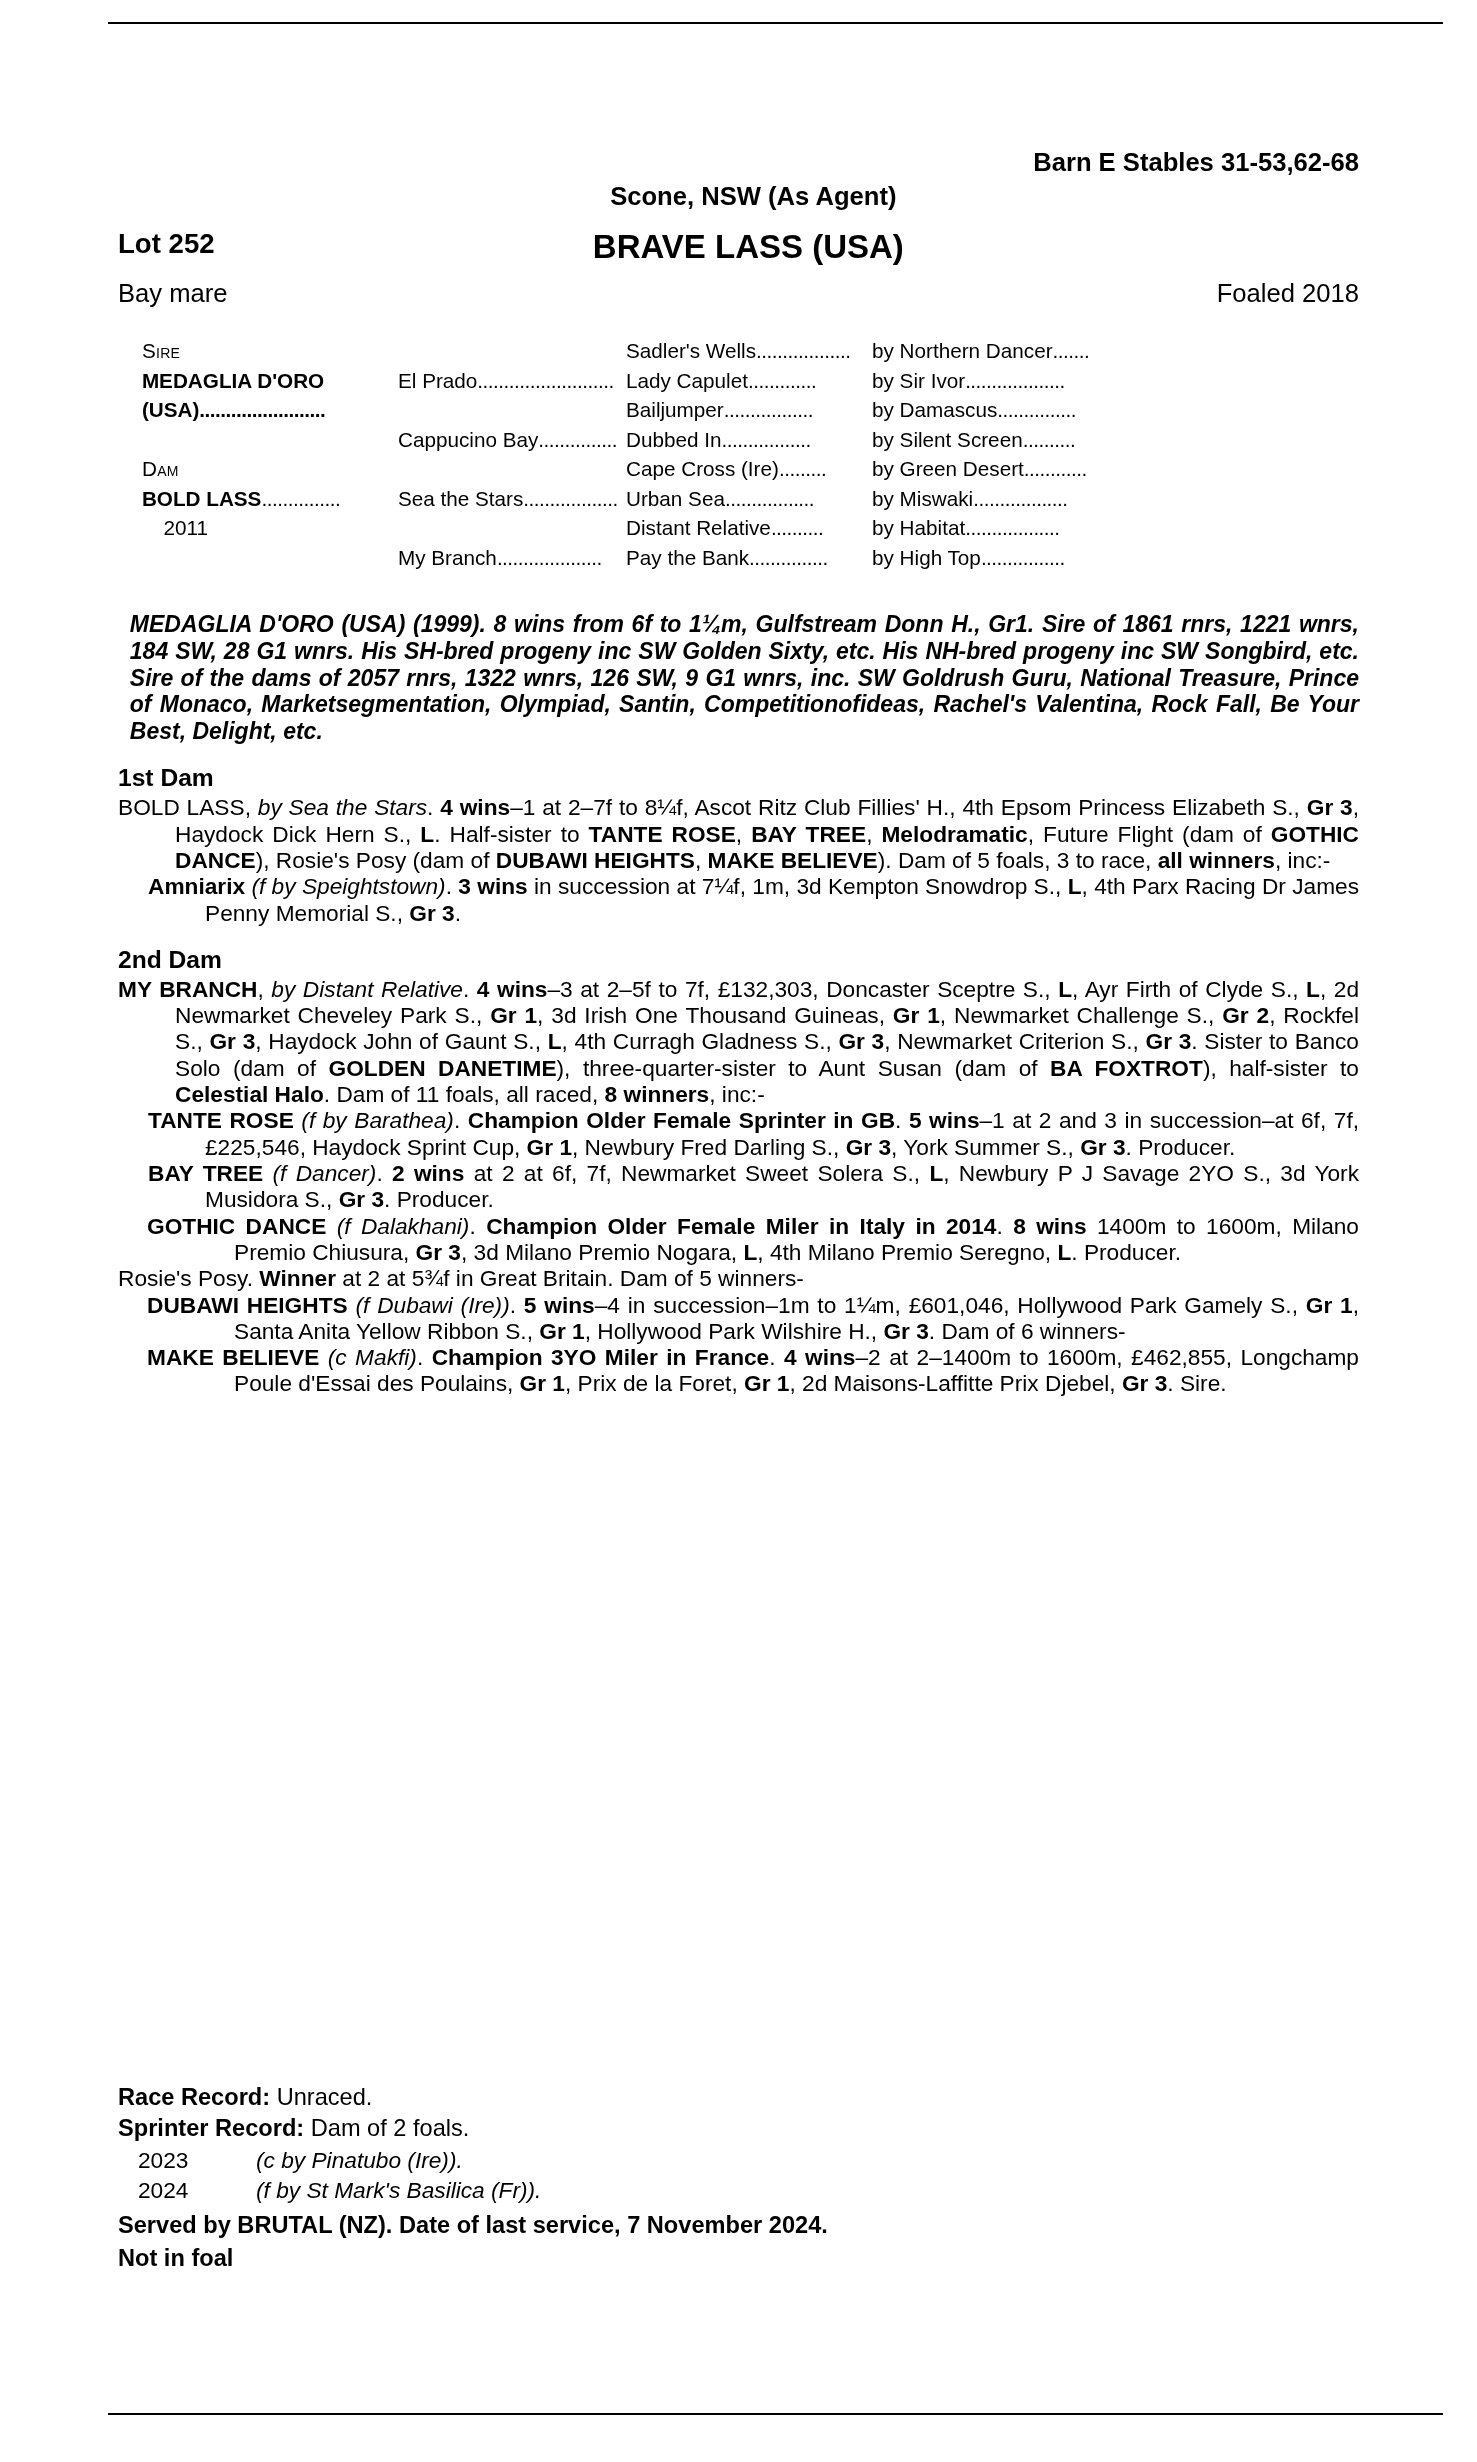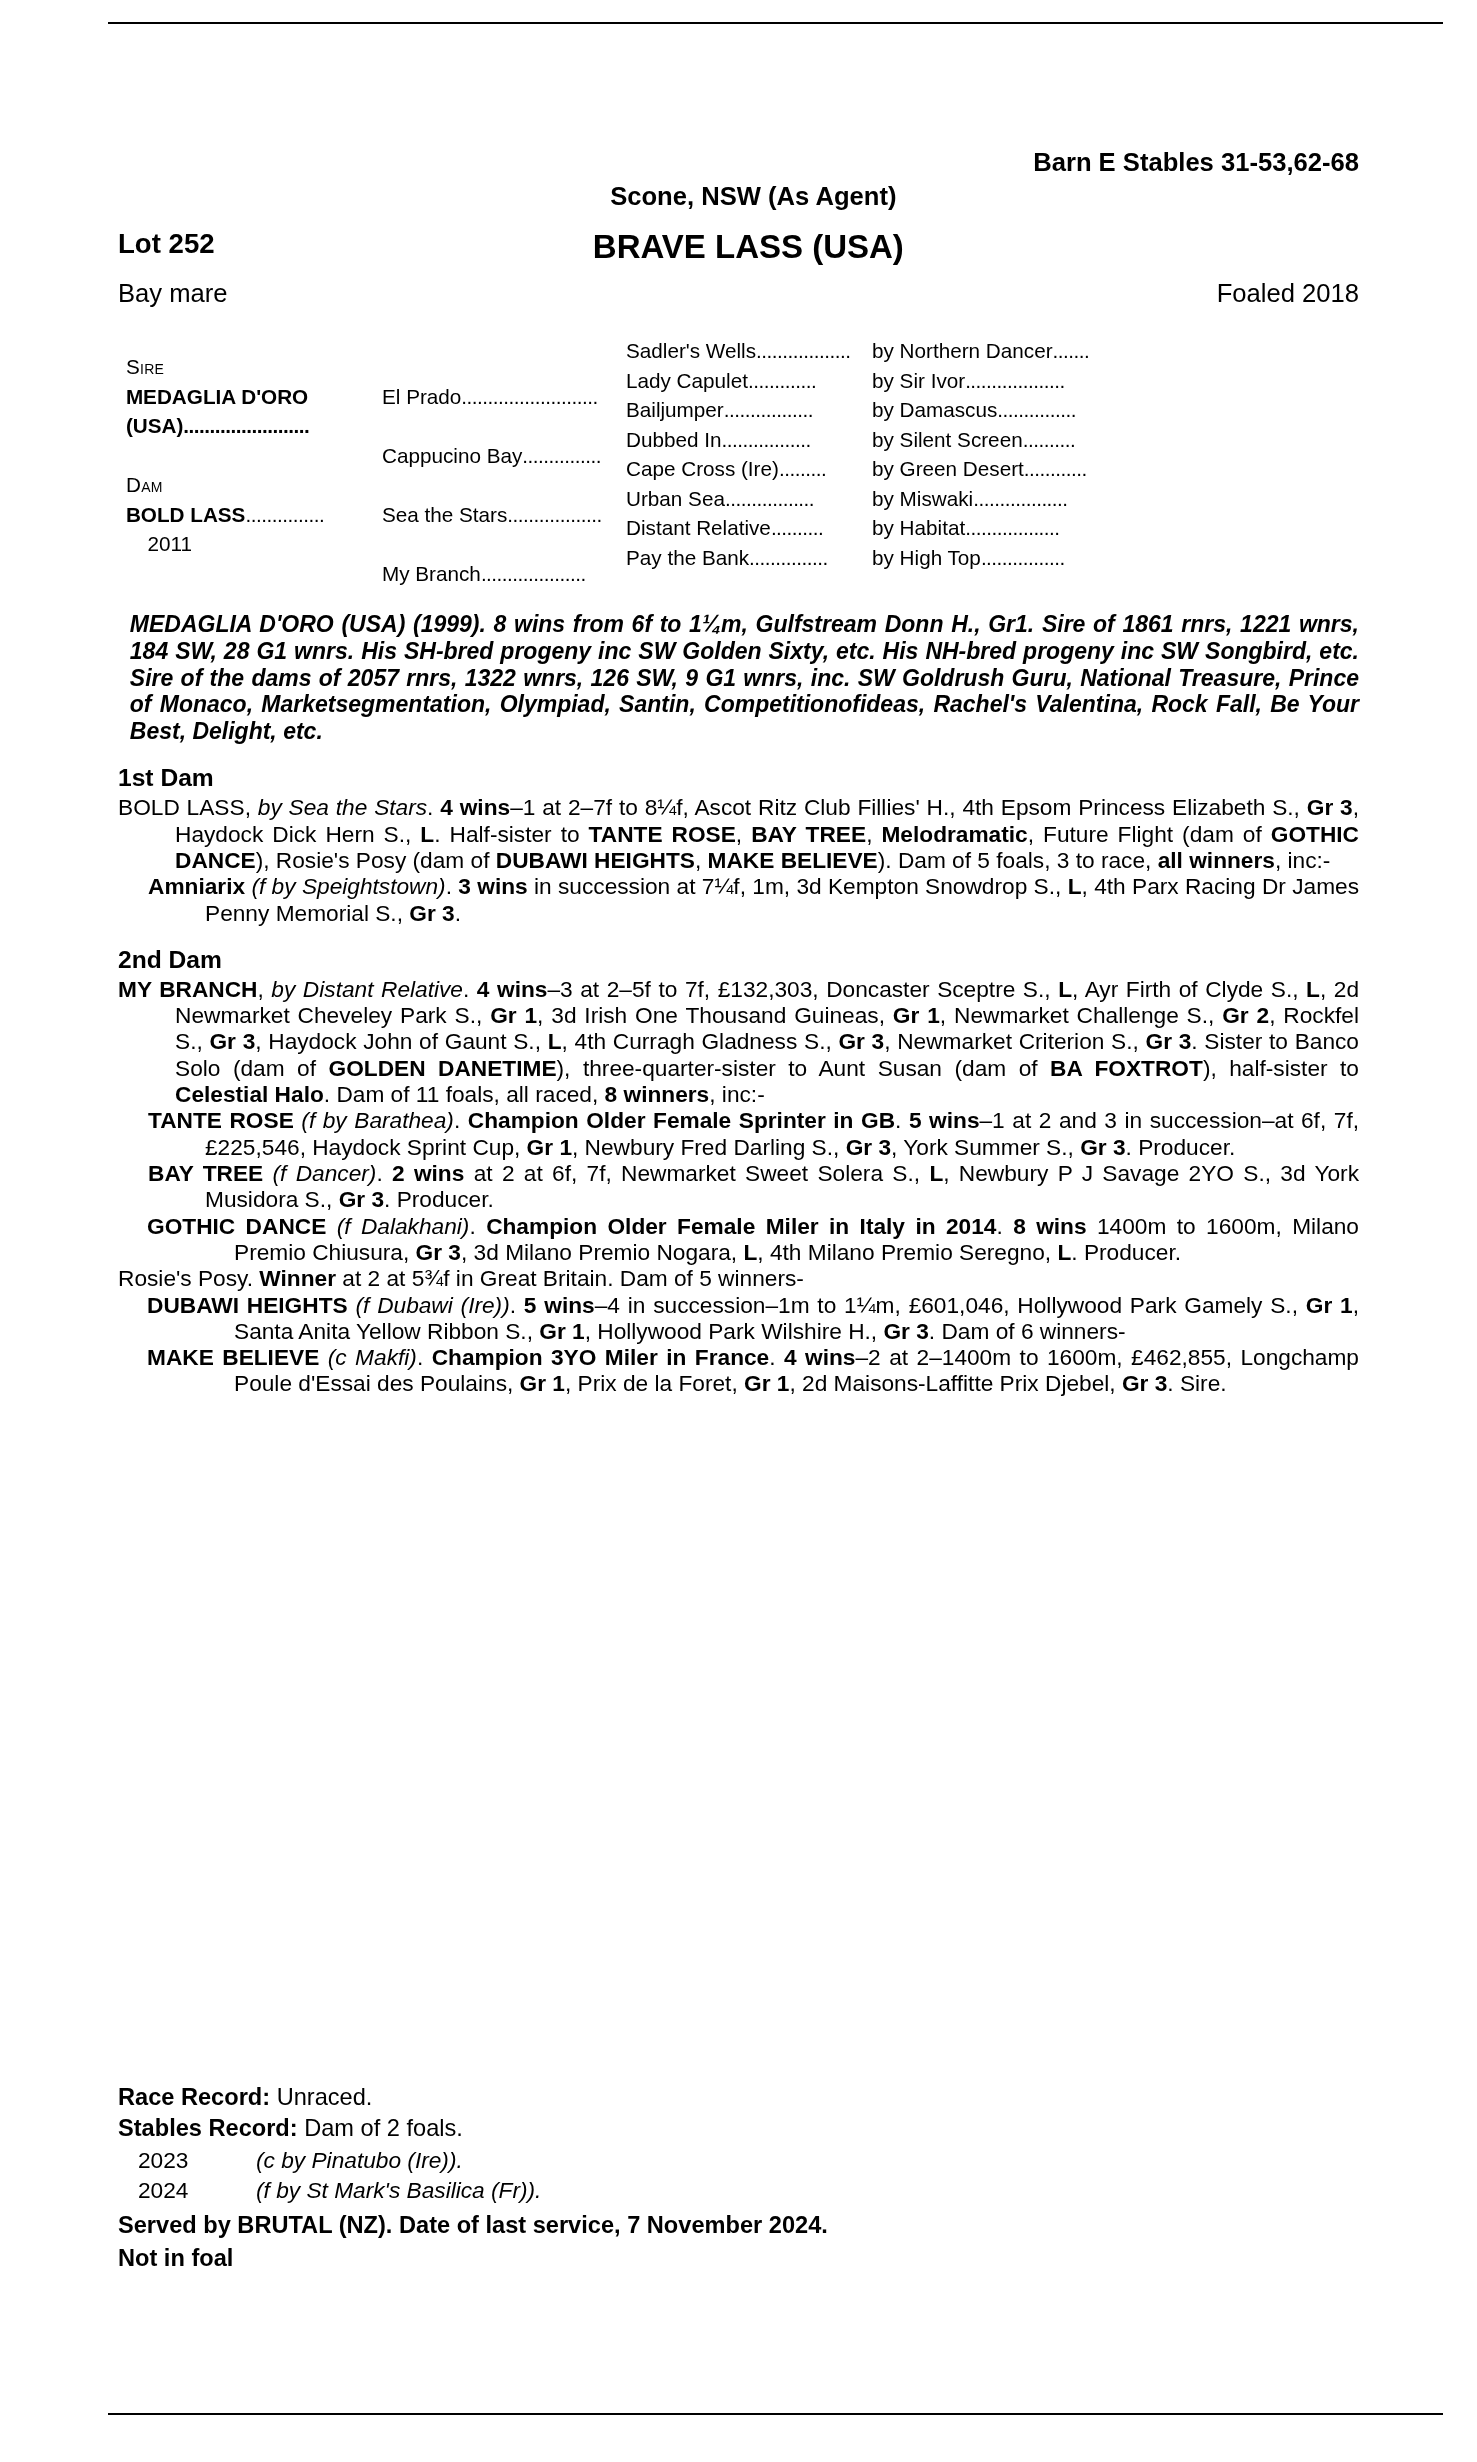--- a/index.html
+++ b/index.html
@@ -114,21 +114,21 @@
   }
   .sire-label {
     font-variant: small-caps;
     font-size: 20.7px;
     letter-spacing: 0.3px;
   }
   .bold { font-weight: bold; }
   .ped-entry { white-space: nowrap; }
   .dots { letter-spacing: -0.5px; }
 
-  .p1 { position: absolute; left: 0; margin-top: 16px; }
+  .p1 { position: absolute; left: 16px; }
   .r0 { top: 0px; }
   .r1 { top: 29.6px; }
   .r2 { top: 59px; }
   .r3 { top: 89px; }
   .r4 { top: 118px; }
   .r5 { top: 148px; }
   .r6 { top: 177px; }
   .r7 { top: 207px; }
 
   .col3row { position: absolute; left: 0; width: 591px; white-space: nowrap;}
@@ -279,21 +279,21 @@
       </div>
 
   </div>
 
   <div class="footer">
     <div class="line">
       <b>Race Record:</b>
       <span>Unraced.</span>
     </div>
     <div class="line">
-      <b>Stables Record:</b>
+      <b>Sprinter Record:</b>
       <span>Dam of 2 foals.</span>
     </div>
     <div class="prod-row">
       <span class="prod-year">2023</span>
       <span class="prod-desc">(c by Pinatubo (Ire)).</span>
     </div>
     <div class="prod-row">
       <span class="prod-year">2024</span>
       <span class="prod-desc">(f by St Mark's Basilica (Fr)).</span>
     </div>

